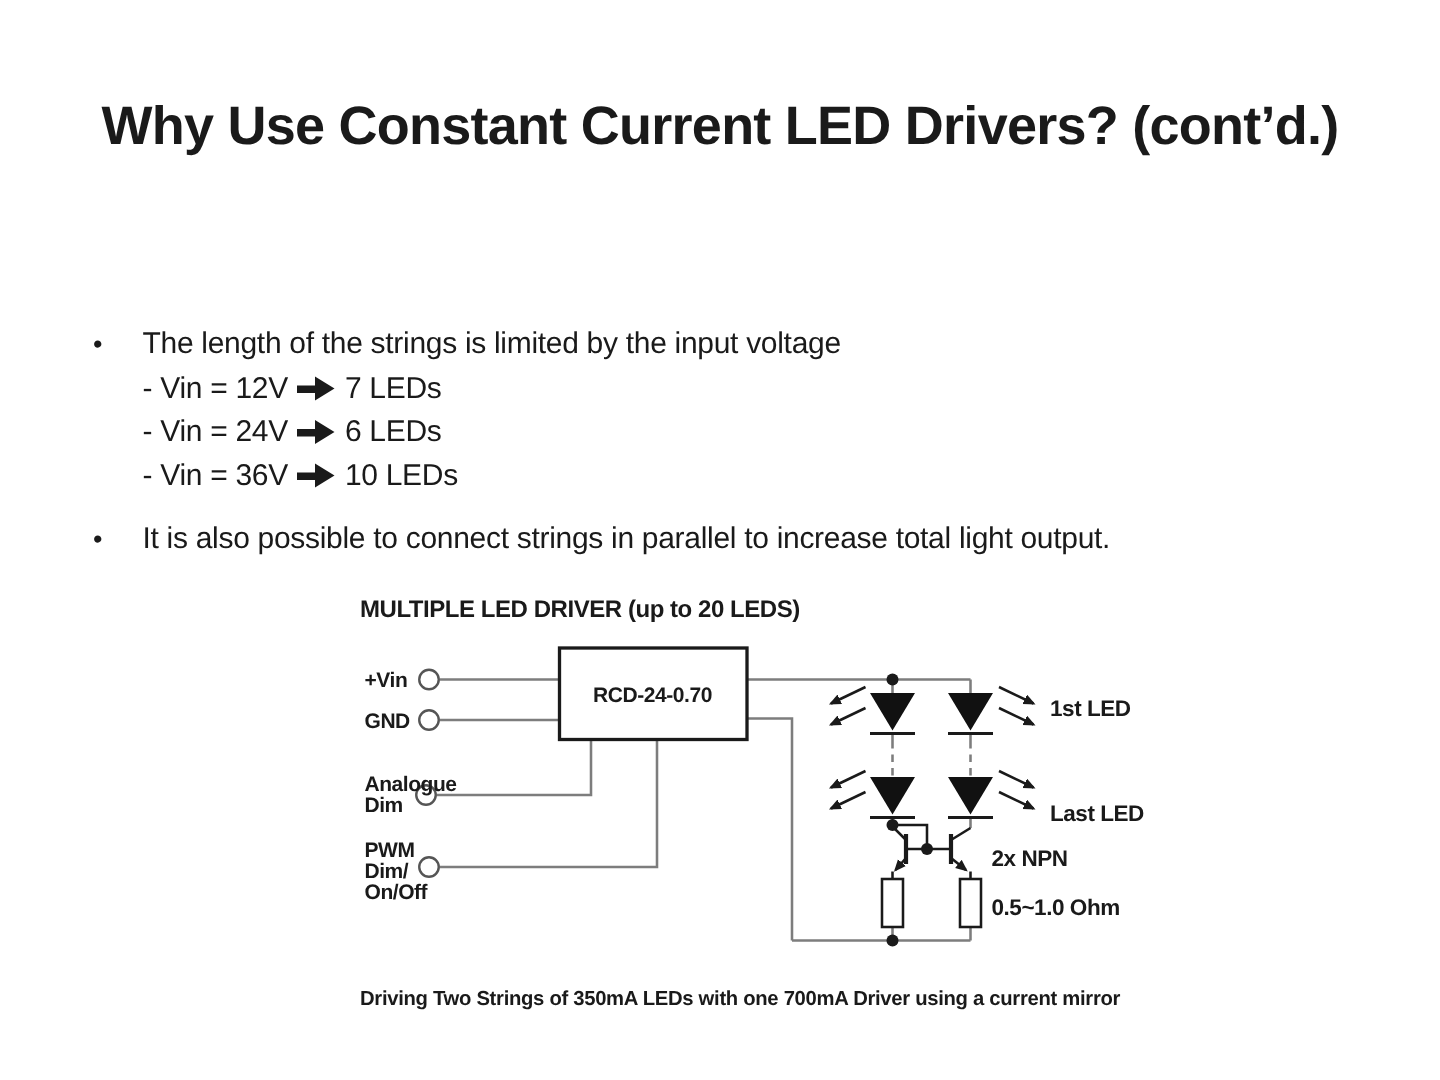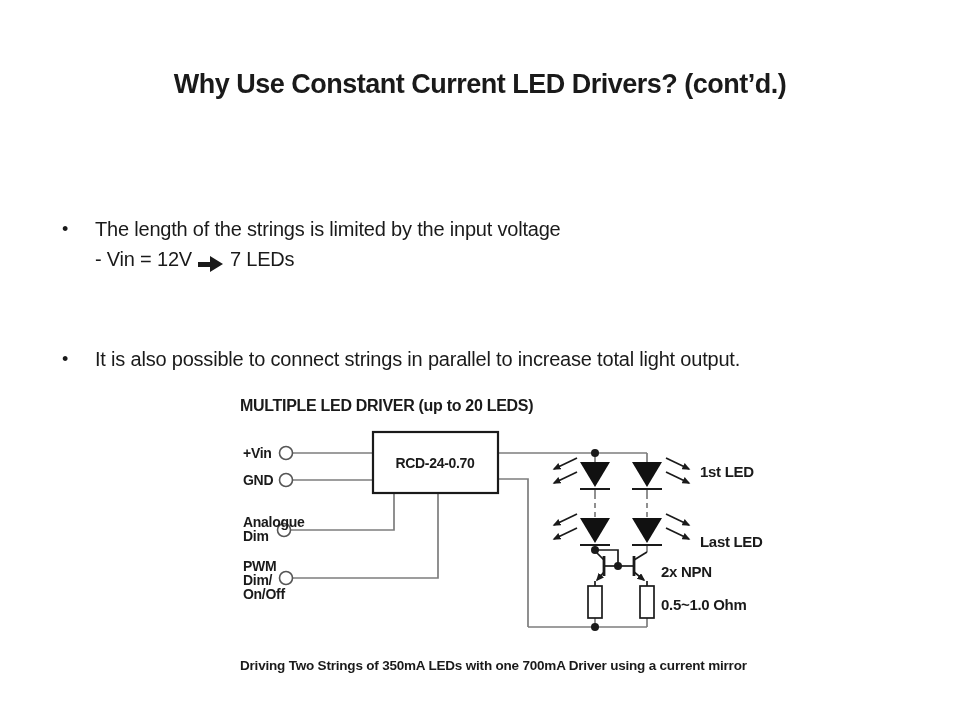--- a/index.html
+++ b/index.html
@@ -2,30 +2,30 @@
 <html><head>
 <meta charset="utf-8">
 <style>
   html,body{margin:0;padding:0;background:#ffffff;}
   .slide{
     position:relative;width:960px;height:720px;background:#ffffff;overflow:hidden;
     font-family:"Liberation Sans","DejaVu Sans",sans-serif;color:#1a1a1a;
   }
   .slide-title{
     position:absolute;top:68px;left:0;width:960px;text-align:center;
-    font-size:27px;font-weight:bold;letter-spacing:-0.5px;line-height:32px;
+    font-size:36px;font-weight:bold;letter-spacing:-0.5px;line-height:32px;
   }
   .section-heading{
     position:absolute;left:56px;top:166px;
     font-size:24px;font-weight:bold;letter-spacing:-0.5px;
   }
   .body-text{font-size:20px;letter-spacing:-0.2px;line-height:28px;}
   .bullet-row{position:absolute;left:62px;display:flex;align-items:flex-start;}
   .bullet-dot{display:inline-block;width:33px;font-size:18px;line-height:28px;}
-  .vin-row{position:absolute;left:95px;display:flex;align-items:flex-end;}
+  .vin-row{position:absolute;left:95px;display:flex;align-items:center;}
   .vin-arrow{position:relative;display:inline-block;width:25px;height:17px;margin:0 7px 0 6px;}
   .vin-arrow::before{content:"";position:absolute;left:0;top:6px;width:13px;height:5px;background:#1a1a1a;}
   .vin-arrow::after{content:"";position:absolute;left:12px;top:0;width:0;height:0;
     border-left:13px solid #1a1a1a;border-top:8.5px solid transparent;border-bottom:8.5px solid transparent;}
   .diagram{position:absolute;left:230px;top:390px;width:560px;height:290px;}
   .diagram svg{display:block;}
   svg text{font-family:"Liberation Sans","DejaVu Sans",sans-serif;font-weight:bold;fill:#1a1a1a;letter-spacing:-0.3px;}
   .dg-title{font-size:16px;}
   .dg-term{font-size:14px;}
   .dg-box-label{font-size:14px;}
@@ -42,20 +42,30 @@
 
   <div class="bullet-row body-text" style="top:215px;">
     <span class="bullet-dot">•</span>
     <span>The length of the strings is limited by the input voltage</span>
   </div>
 
   <div class="vin-row body-text" style="top:245px;">
     <span>- Vin = 12V</span>
     <span class="vin-arrow"></span>
     <span>7 LEDs</span>
+  </div>
+  <div class="vin-row body-text" style="top:274px;">
+    <span>- Vin = 24V</span>
+    <span class="vin-arrow"></span>
+    <span>6 LEDs</span>
+  </div>
+  <div class="vin-row body-text" style="top:303px;">
+    <span>- Vin = 36V</span>
+    <span class="vin-arrow"></span>
+    <span>10 LEDs</span>
   </div>
 
   <div class="bullet-row body-text" style="top:345px;">
     <span class="bullet-dot">•</span>
     <span>It is also possible to connect strings in parallel to increase total light output.</span>
   </div>
 
   <div class="diagram">
     <svg width="560" height="290" viewBox="0 0 560 290">
       <defs>

